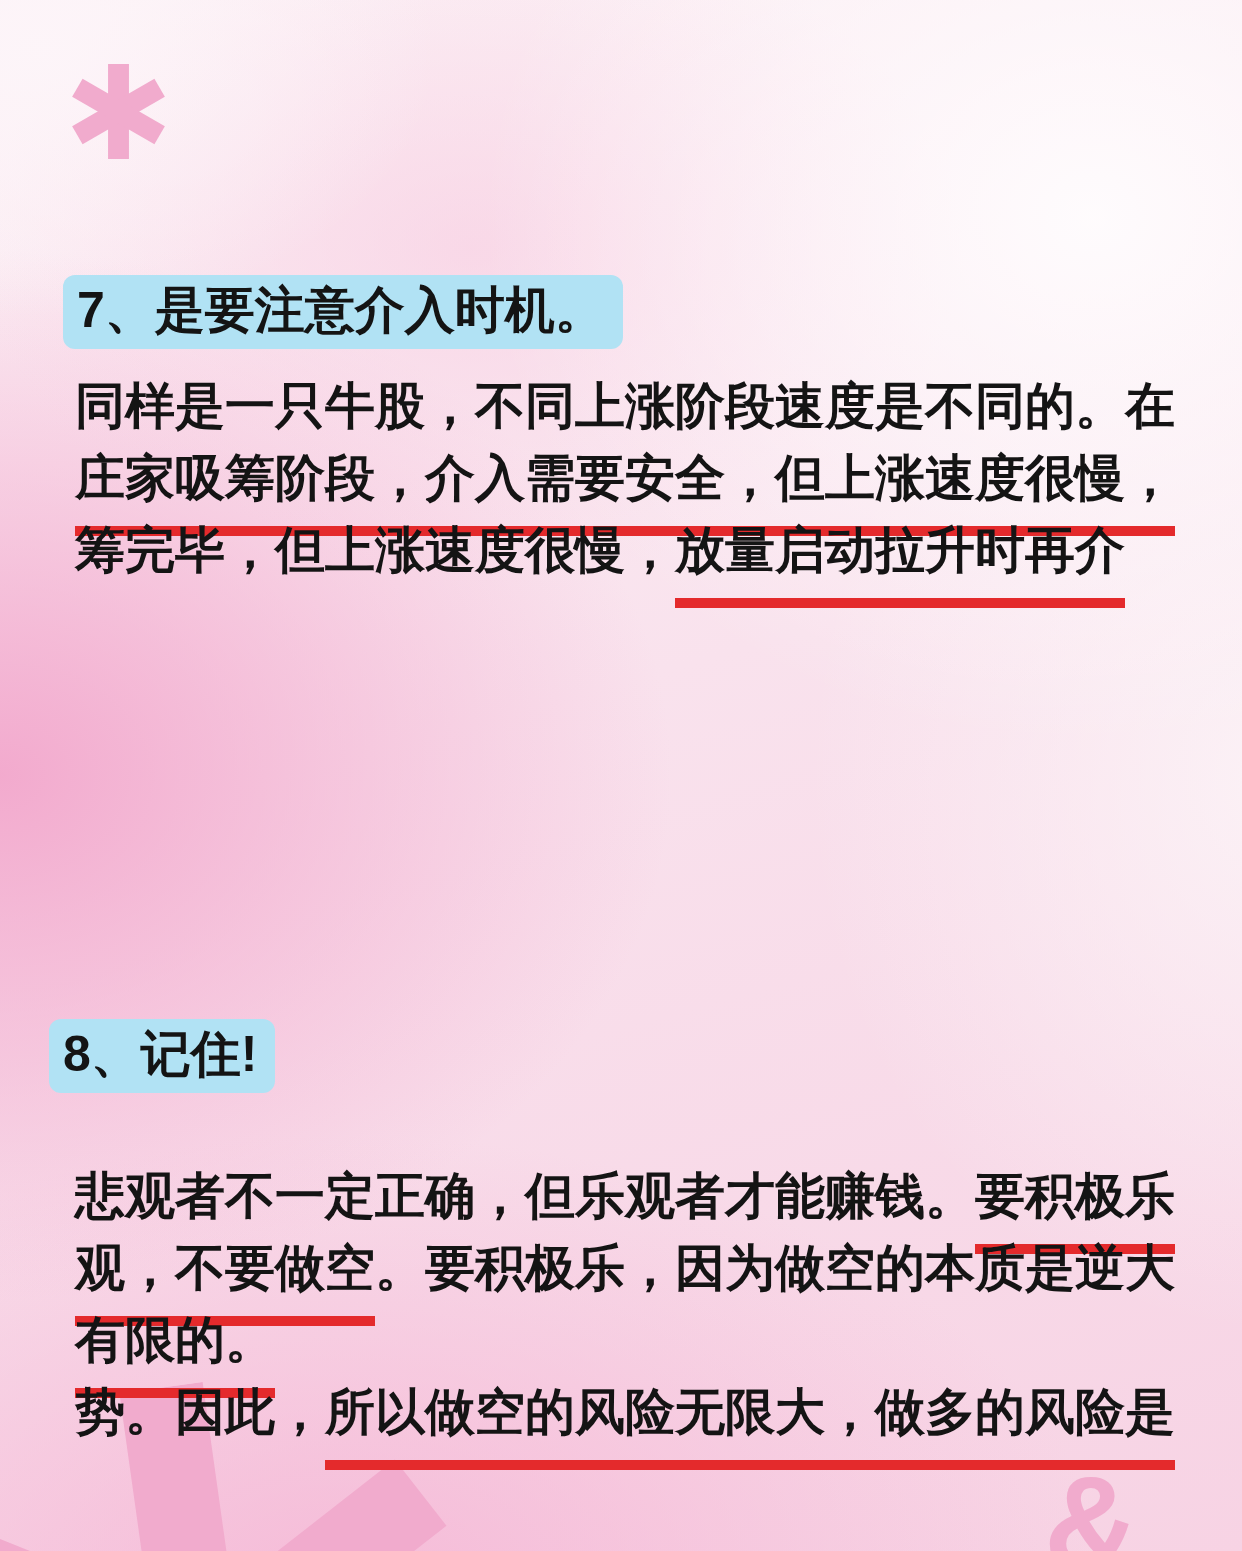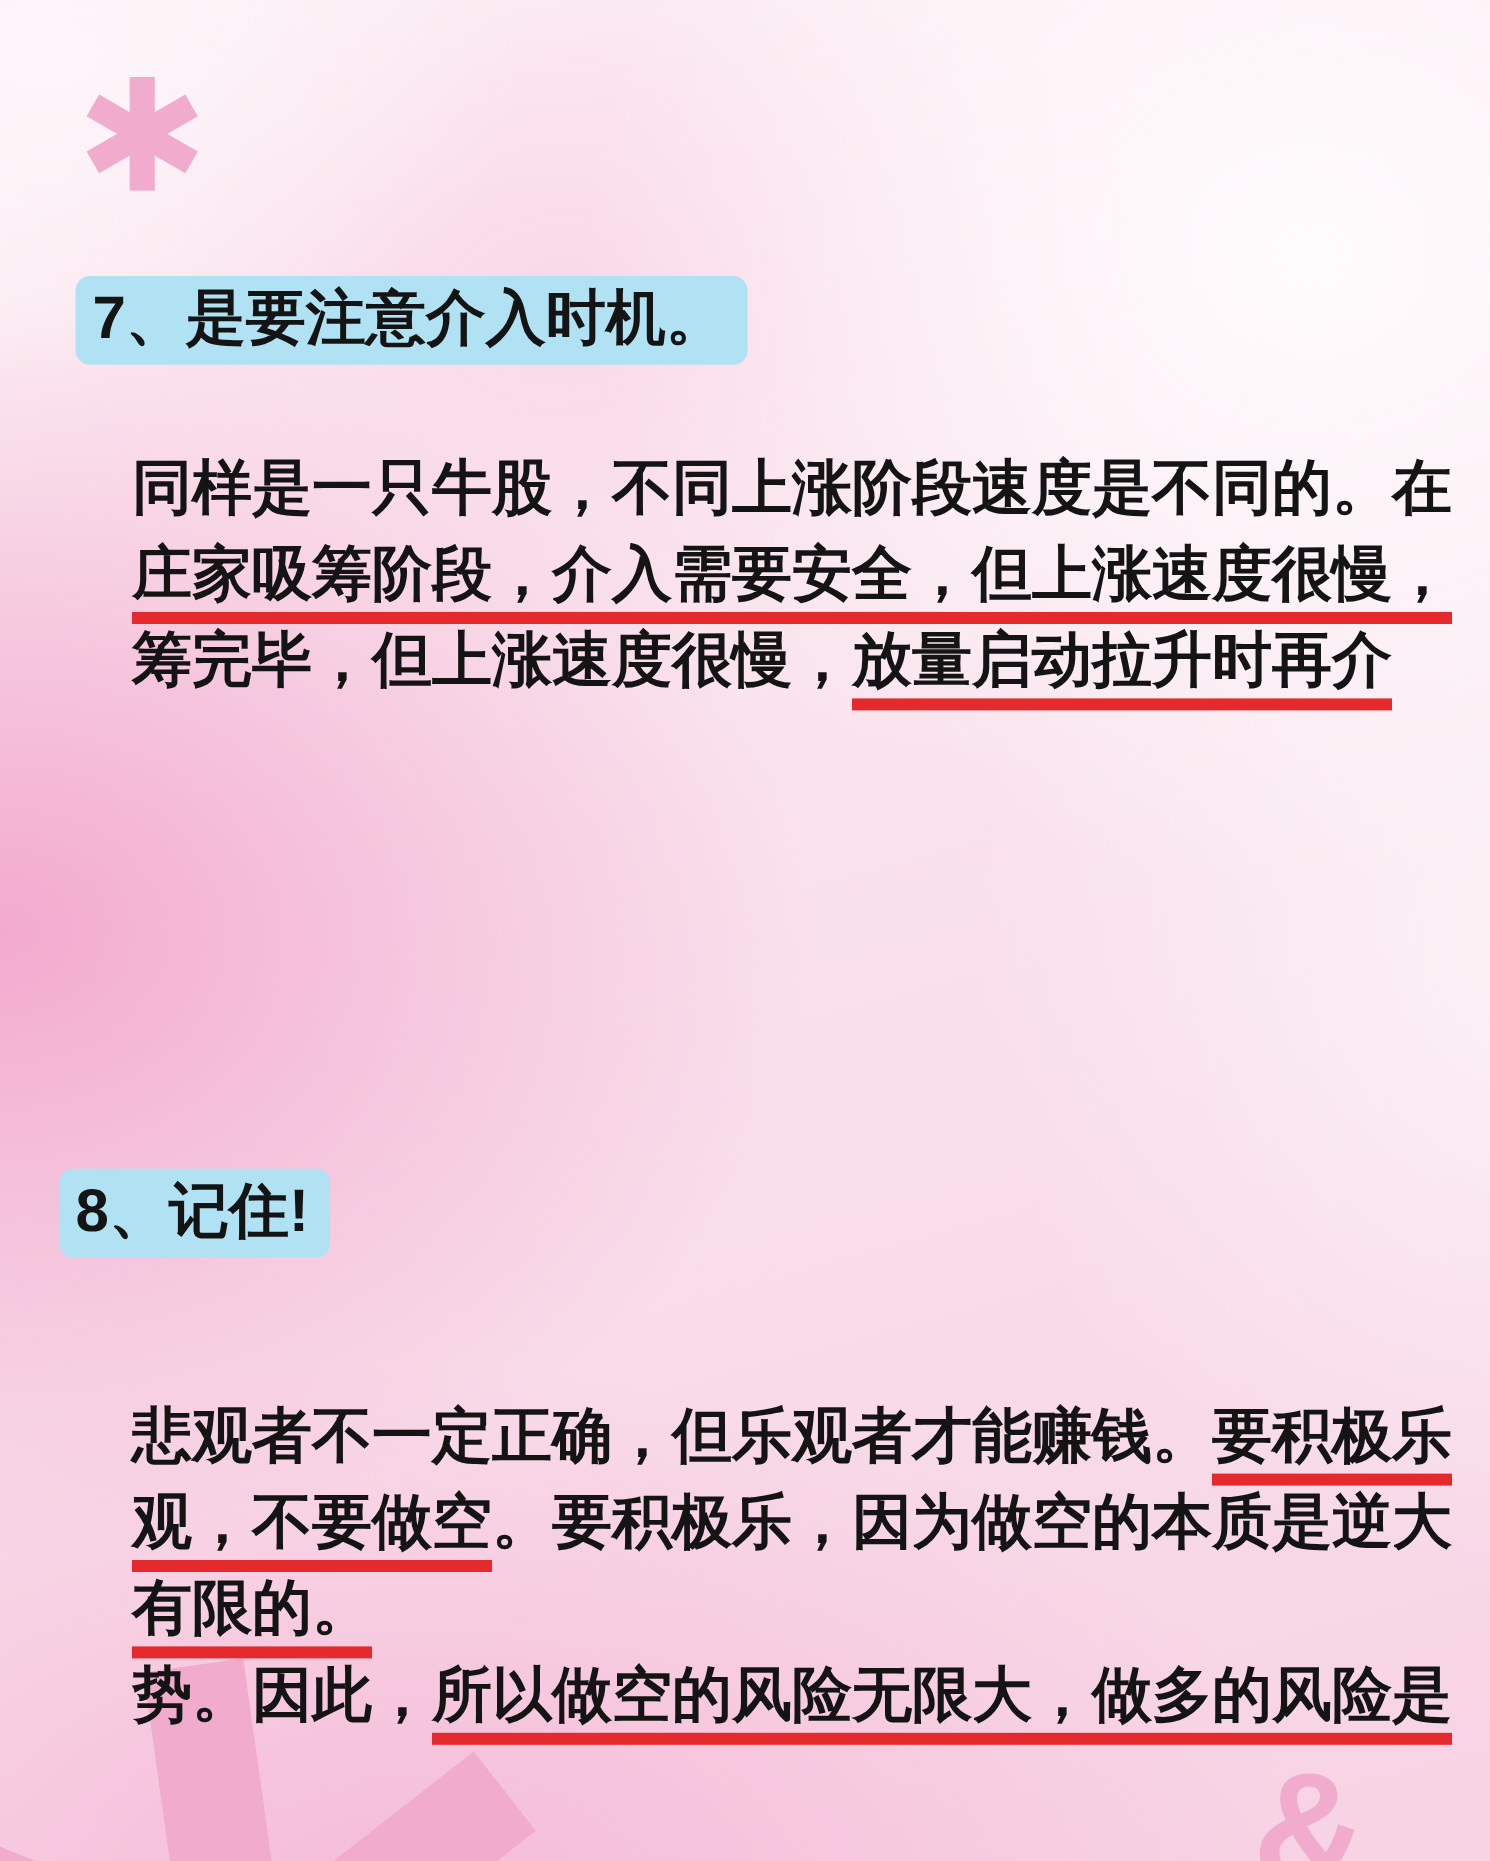--- a/index.html
+++ b/index.html
@@ -14,41 +14,41 @@
       radial-gradient(ellipse 760px 900px at 103% 50%, rgba(252,245,248,0.85), rgba(252,245,248,0) 62%),
       radial-gradient(ellipse 820px 560px at 38% 16%, rgba(248,206,226,0.65), rgba(248,206,226,0) 60%),
       radial-gradient(ellipse 1050px 820px at 0% 50%, rgba(242,167,204,0.95), rgba(242,167,204,0) 64%),
       radial-gradient(ellipse 1150px 700px at 28% 103%, rgba(245,184,214,0.9), rgba(245,184,214,0) 66%),
       linear-gradient(165deg, #fcf2f6 0%, #f9e2ed 45%, #f7d3e4 100%);
   }
   .deco { position:absolute; color:var(--pink,#f1abcd); }
   .ast-top    { left:71px;  top:64px;  width:95px;  height:95px; }
   .ast-bottom { left:-80px; top:1385px; width:560px; height:560px; transform:rotate(-8deg); }
   .amp { left:1044px; top:1458px; font-size:132px; font-weight:700; line-height:1; }
-  .sec { position:absolute; }
+  .sec { position:absolute;margin-top:45px; }
   .sec7 { left:63px; top:230px; }
   .sec8 { left:49px; top:974px; }
   .hl {
     display:inline-block;
     background:var(--blue,#b1e2f4);
     color:#141414;
     font-size:50px; font-weight:700; line-height:1;
     padding:10px 18px 14px 14px;
     border-radius:12px;
   }
   .para {
     position:absolute; left:75px; width:1120px;
-    color:#141414; font-size:50px; font-weight:700;margin-left:35px;
+    color:#141414; font-size:50px; font-weight:700;
   }
   .para7 { top:370px; }
   .para8 { top:1160px; }
   .line { height:72px; line-height:72px; white-space:nowrap; }
   .seg.u {
     border-bottom:10px solid var(--red,#e42a2c);
-    padding-bottom:4px;
+    padding-bottom:20px;
   }
 </style>
 </head>
 <body>
 
 <div class="page">
 
   <svg class="deco ast-top" viewBox="-50 -50 100 100" aria-hidden="true">
     <g fill="currentColor">
       <rect x="-11" y="-50" width="22" height="100"></rect>

